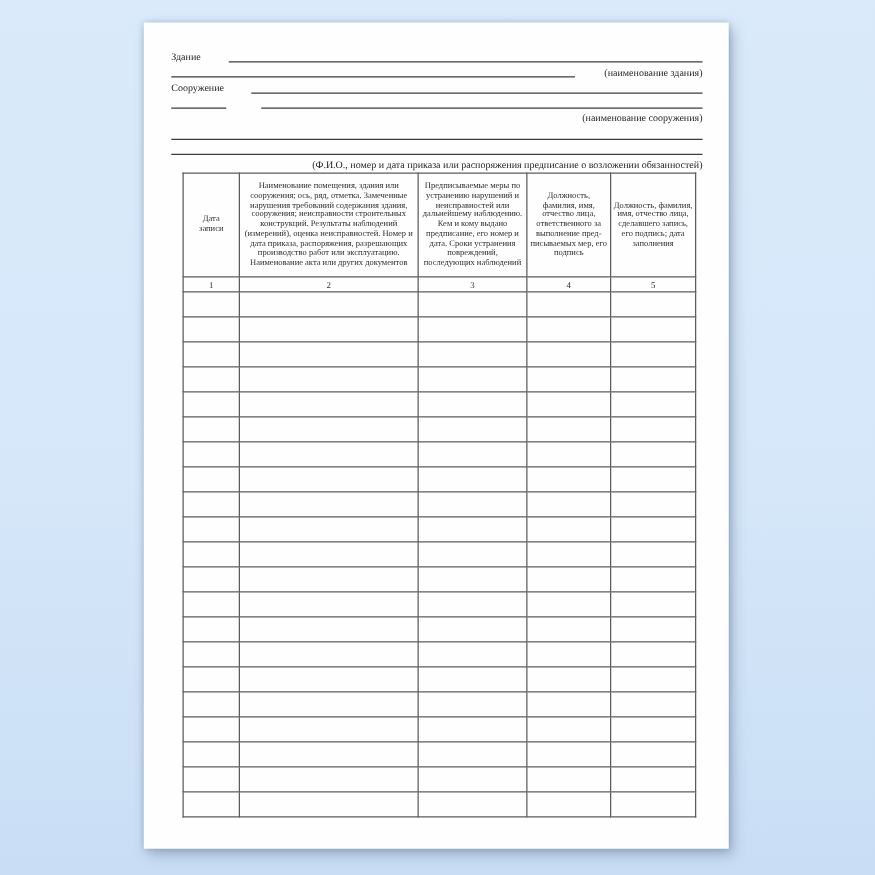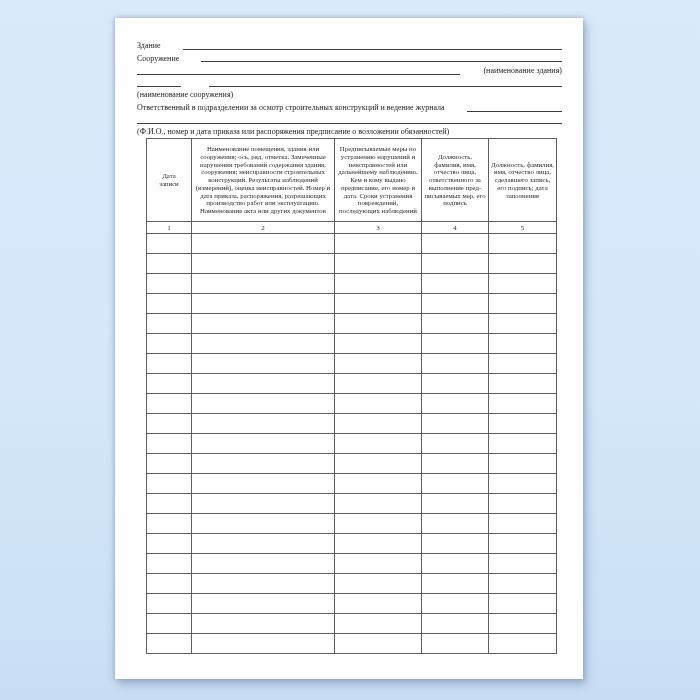--- a/index.html
+++ b/index.html
@@ -54,21 +54,21 @@
     margin-bottom: 1.5px;
     height: 0;
   }
   .fill.short {
     flex: 0 0 44px;
     margin-right: 8px;
   }
   .cline {
     height: 12.4px;
     line-height: 11px;
-    text-align: left;
+    text-align: right;
   }
   .cap {
     line-height: 10px;
     padding-left: 3px;
   }
   table.journal {
     position: absolute;
     left: 31px;
     top: 120px;
     width: 410px;
@@ -117,38 +117,37 @@
   <div class="paper">
 
     <div class="doc-header">
 
       <div class="hline">
         <span class="lbl">Здание</span>
         <span class="fill"></span>
       </div>
 
       <div class="hline">
+        <span class="fill"></span>
+        <span class="cap">(наименование здания)</span>
+      </div>
+
+      <div class="hline">
         <span class="lbl">Сооружение</span>
         <span class="fill"></span>
       </div>
 
       <div class="hline">
-        <span class="fill"></span>
-        <span class="cap">(наименование здания)</span>
-      </div>
-
-      <div class="hline">
         <span class="fill short"></span>
         <span class="fill"></span>
       </div>
 
       <div class="cline">(наименование сооружения)</div>
 
       <div class="hline">
-        <span class="lbl">Ответственный в подразделении за осмотр строительных конструкций и ведение журнала</span>
         <span class="fill"></span>
       </div>
 
       <div class="hline">
         <span class="fill"></span>
       </div>
 
       <div class="cline">(Ф.И.О., номер и дата приказа или распоряжения предписание о возложении обязанностей)</div>
 
     </div>

